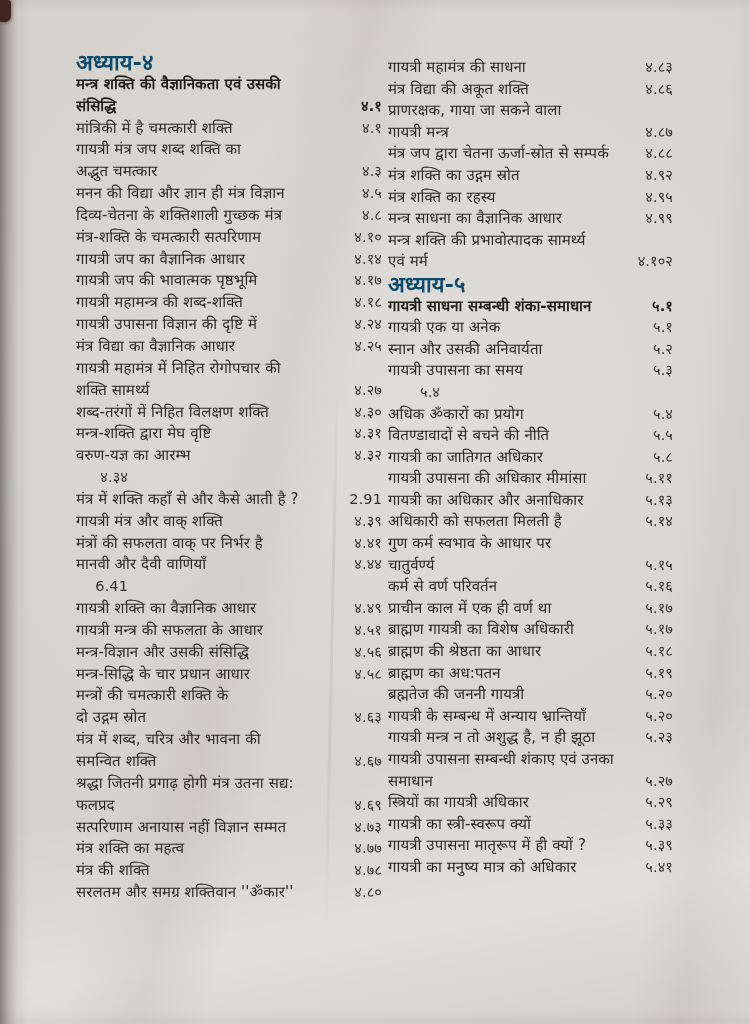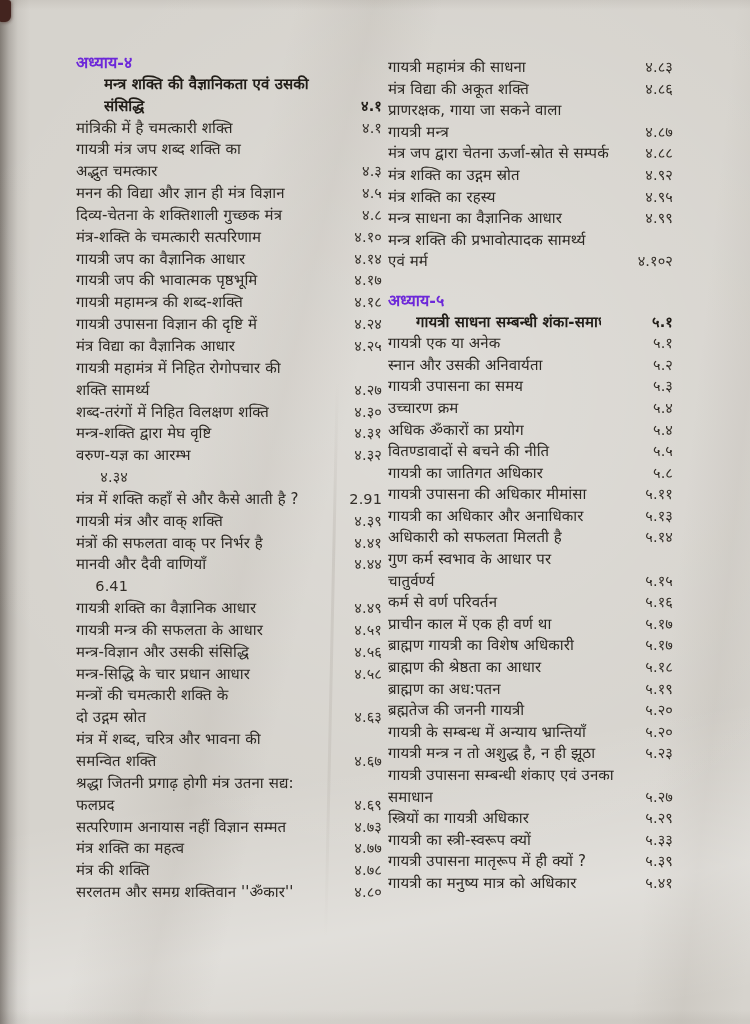--- a/index.html
+++ b/index.html
@@ -36,23 +36,23 @@
   .col-right{left:388px;top:57px;width:285px;}
   .row{
     display:flex;align-items:baseline;overflow:hidden;
     font-size:15px;line-height:21.85px;height:21.85px;
     letter-spacing:0.1px;
   }
   .col-right .row{line-height:21.6px;height:21.6px;align-items:center;}
   .row .label{flex:1 1 auto;white-space:nowrap;overflow:hidden;}
   .row .page{flex:0 0 auto;margin-left:8px;min-width:44px;text-align:right;
     font-size:14.5px;color:#332e28;}
-  .row.bold .label, .row.bold .page{font-weight:700;color:#211d18;margin-left:28px;}
-  .row.chapter .label{font-weight:700;font-size:16px;color:#6d28d9;}
-  .row.gap{margin-top:17px;}
+  .row.bold .label, .row.bold .page{font-weight:700;color:#211d18;}
+  .row.chapter .label{font-weight:700;font-size:22px;color:#0c4a6e;}
+  .row.gap{margin-top:1px;}
 </style>
 </head>
 <body>
 
 <div class="paper"></div>
 <div class="crease-mid"></div>
 <div class="corner-mark"></div>
 
 <div class="col col-left" id="col-left">
     <div class="row chapter">
@@ -265,21 +265,20 @@
     </div>
     <div class="row">
       <span class="label">स्नान और उसकी अनिवार्यता</span>
       <span class="page">५.२</span>
     </div>
     <div class="row">
       <span class="label">गायत्री उपासना का समय</span>
       <span class="page">५.३</span>
     </div>
     <div class="row">
-      <span class="label">उच्चारण क्रम</span>
       <span class="page">५.४</span>
     </div>
     <div class="row">
       <span class="label">अधिक ॐकारों का प्रयोग</span>
       <span class="page">५.४</span>
     </div>
     <div class="row">
       <span class="label">वितण्डावादों से बचने की नीति</span>
       <span class="page">५.५</span>
     </div>

